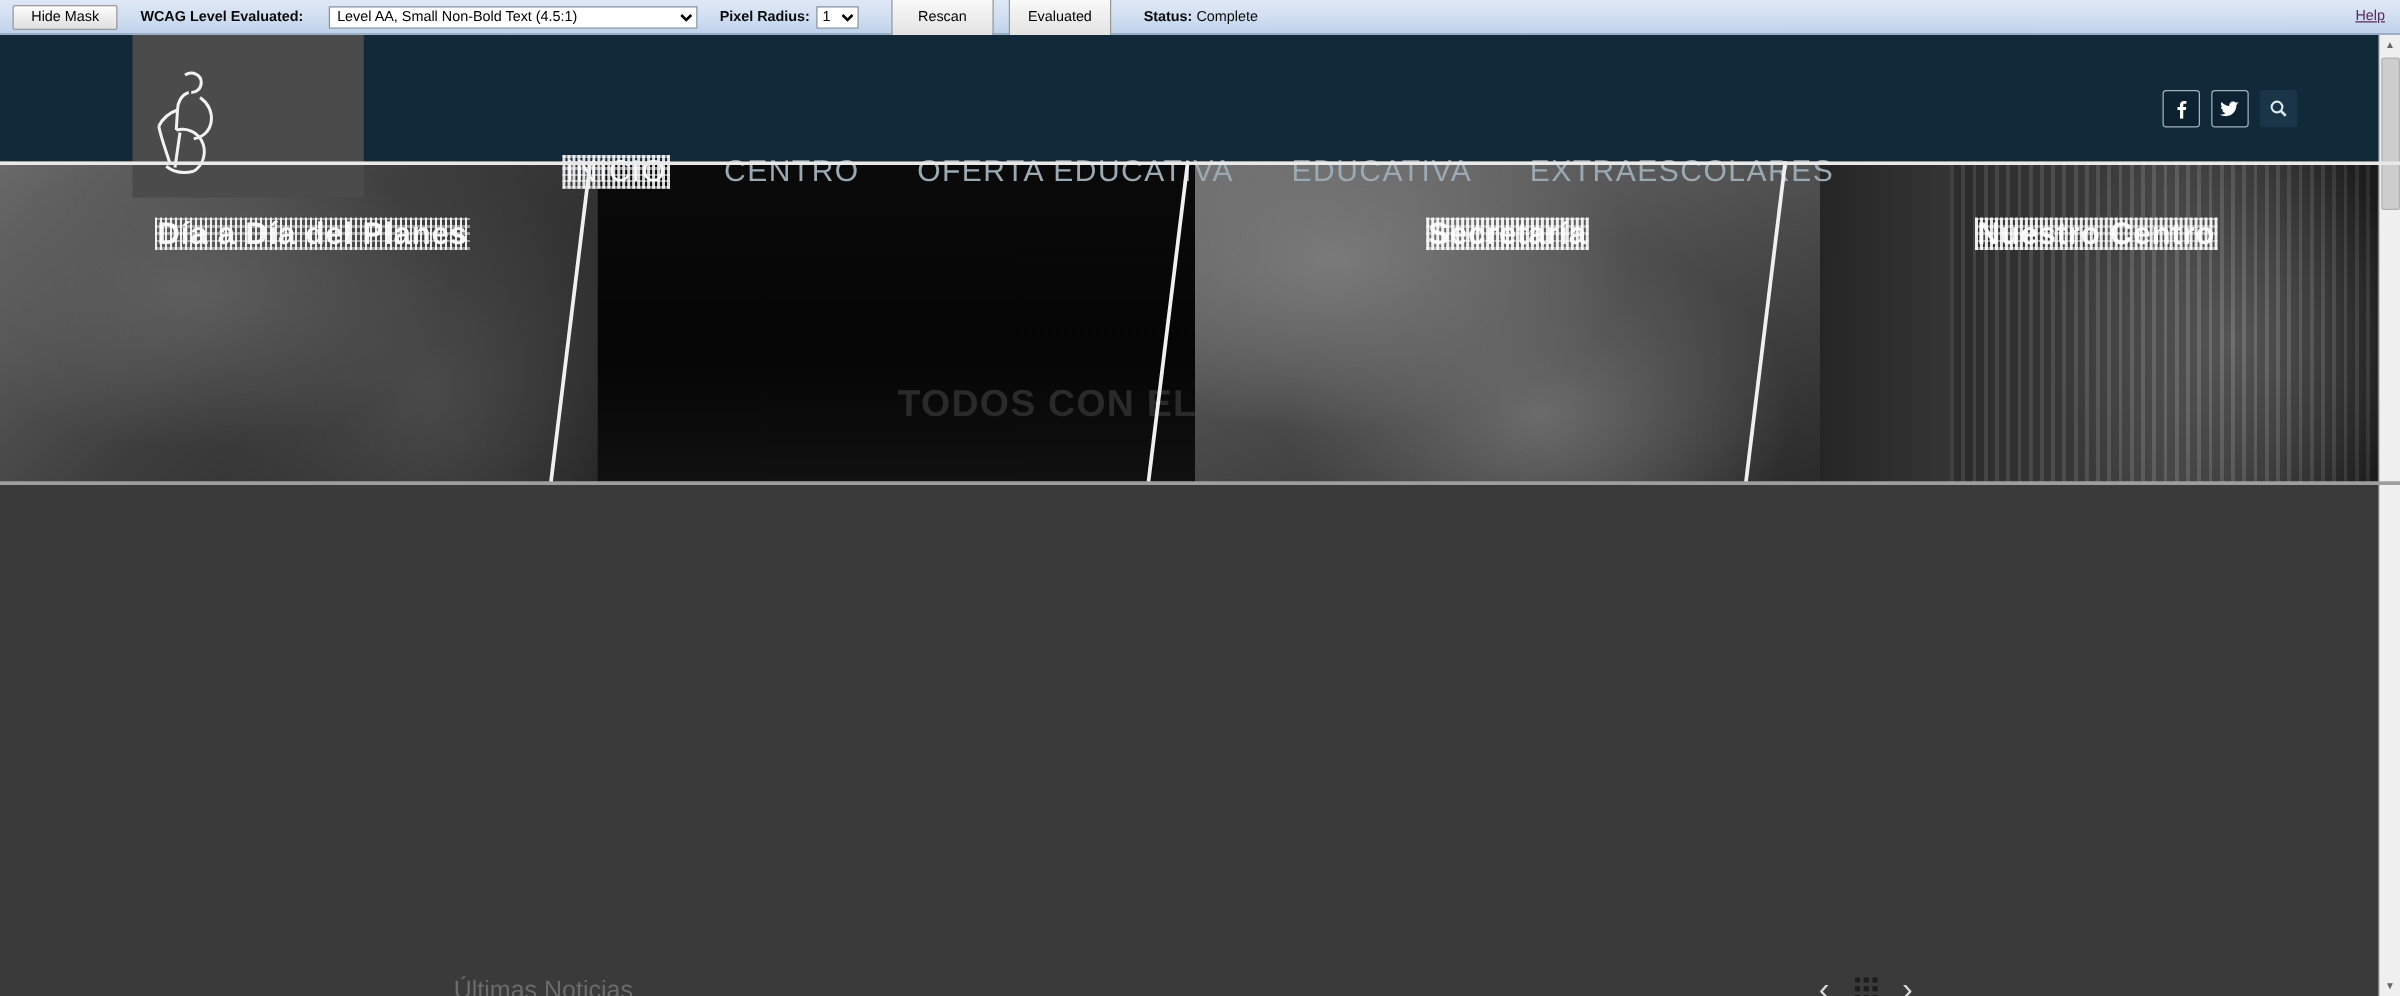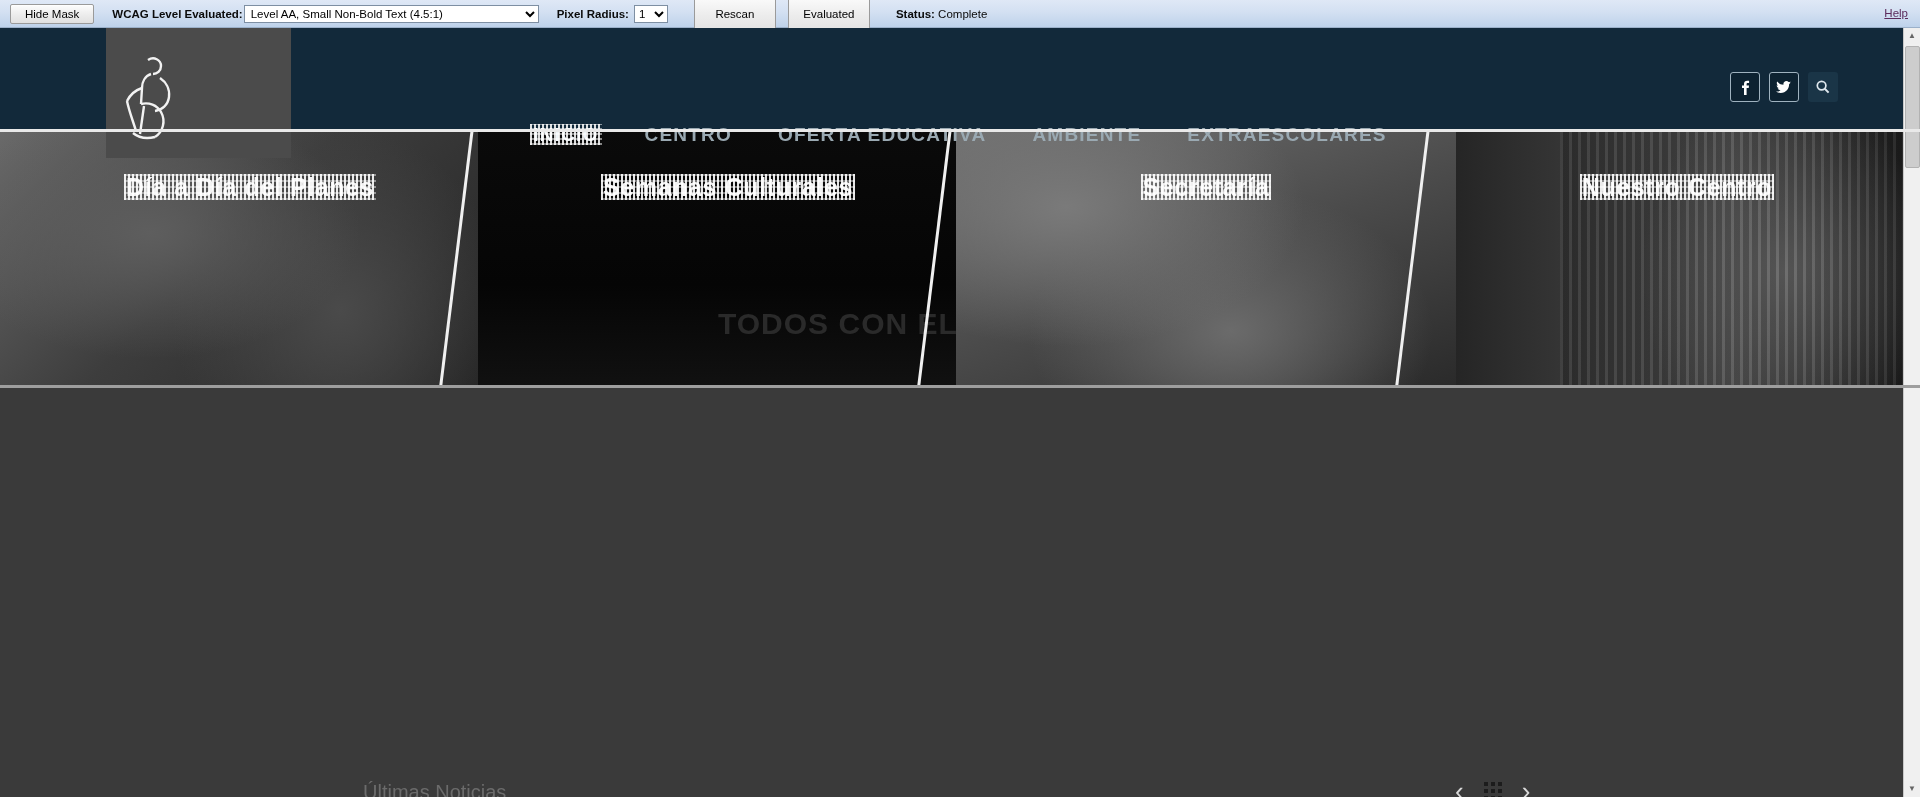--- a/index.html
+++ b/index.html
@@ -22,21 +22,21 @@
     font-family:"Liberation Sans",sans-serif;
     font-size:11.5px;color:#000;
     background:linear-gradient(to bottom,#fdfdfd,#ececec 55%,#e0e0e0);
     border:1px solid #9a9a9a;border-radius:2px;
     padding:12px 12px;cursor:pointer;line-height:14px;
     box-shadow:0 1px 0 rgba(255,255,255,.7) inset;
   }
   #hide-mask-btn{margin-left:10px;padding:2px 14px;}
   .tb-label{font-weight:bold;margin-left:18px;white-space:nowrap;text-align:center;}
   #wcag-level-select{
-    margin-left:1px;width:295px;height:18px;font-size:11.5px;
+    margin-left:20px;width:295px;height:18px;font-size:11.5px;
     font-family:"Liberation Sans",sans-serif;
     border:1px solid #7e8fa3;background:#fff;color:#000;
     padding:0 2px;
   }
   #pixel-radius-select{
     margin-left:5px;width:34px;height:18px;font-size:11.5px;
     font-family:"Liberation Sans",sans-serif;
     border:1px solid #7e8fa3;background:#fff;color:#000;
   }
   #rescan-btn{margin-left:26px;width:82px;text-align:center;}
@@ -84,21 +84,21 @@
   .social-btn.plain{border-color:transparent;background:#1a3547;}
   .social-btn svg{display:block;}
 
   
   #main-nav{
     position:absolute;left:0;top:96px;width:1920px;height:46px;
     display:flex;justify-content:center;align-items:flex-start;gap:46px;
     z-index:4;
   }
   .nav-item{
-    font-size:19px;font-weight:bold;letter-spacing:1.2px;
+    font-size:24px;font-weight:normal;letter-spacing:1.2px;
     color:#9aa9b2;cursor:pointer;white-space:nowrap;
   }
   .nav-item.active{color:#eef4f8;position:relative;}
   .nav-item.active .mask{
     position:absolute;left:-3px;top:0px;right:-3px;bottom:1px;
     background:
       repeating-linear-gradient(90deg,rgba(255,255,255,.85) 0 2px,rgba(0,0,0,0) 2px 4px),
       repeating-linear-gradient(0deg,rgba(255,255,255,.5) 0 2px,rgba(0,0,0,0) 2px 5px);
     mix-blend-mode:screen;pointer-events:none;
   }
@@ -249,21 +249,21 @@
       </div>
     </div>
 
     <nav id="main-nav">
       <span class="nav-item active">
         <span>INICIO</span>
         <span class="mask"></span>
       </span>
       <span class="nav-item">CENTRO</span>
       <span class="nav-item">OFERTA EDUCATIVA</span>
-      <span class="nav-item">AMBIENTE</span>
+      <span class="nav-item">EDUCATIVA</span>
       <span class="nav-item">EXTRAESCOLARES</span>
     </nav>
   </div>
 
   <div id="logo-box">
     <svg id="logo-figure" viewBox="0 0 72 86">
       <g fill="none" stroke="#f2f2f2" stroke-width="2.4" stroke-linejoin="round">
         <path d="M30 6 c6-4 13 0 13 6 c0 5-4 8-8 8"></path>
         <path d="M33 20 c-6 2-9 8-9 14 l-1 16"></path>
         <path d="M24 34 c-6 2-12 7-15 13"></path>
@@ -283,23 +283,20 @@
       <div class="bg bg-study"></div>
       <div class="label">
         <span class="mk">Día a Día del Planes</span>
       </div>
     </div>
 
     <div class="banner" style="left:478px;width:500px">
       <div class="bg bg-dark">
         <div class="ghost">TODOS CON EL MEDIO AMBIENTE</div>
       </div>
-      <div class="label">
-        <span class="mk">Semanas Culturales</span>
-      </div>
     </div>
 
     <div class="banner" style="left:1434px;width:486px">
       <div class="bg bg-hall">
         <div class="hall-stripes"></div>
       </div>
       <div class="label">
         <span class="mk">Nuestro Centro</span>
       </div>
     </div>

